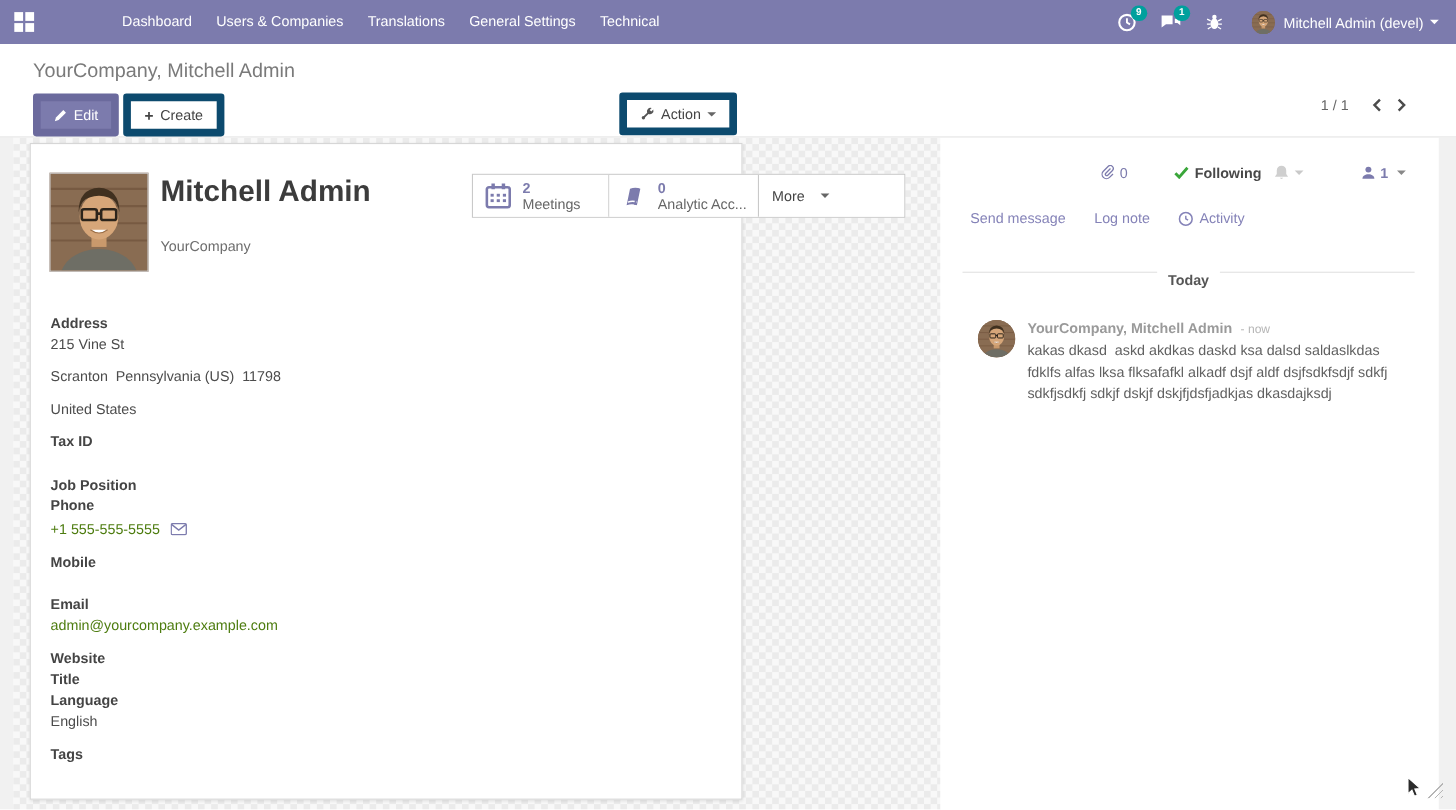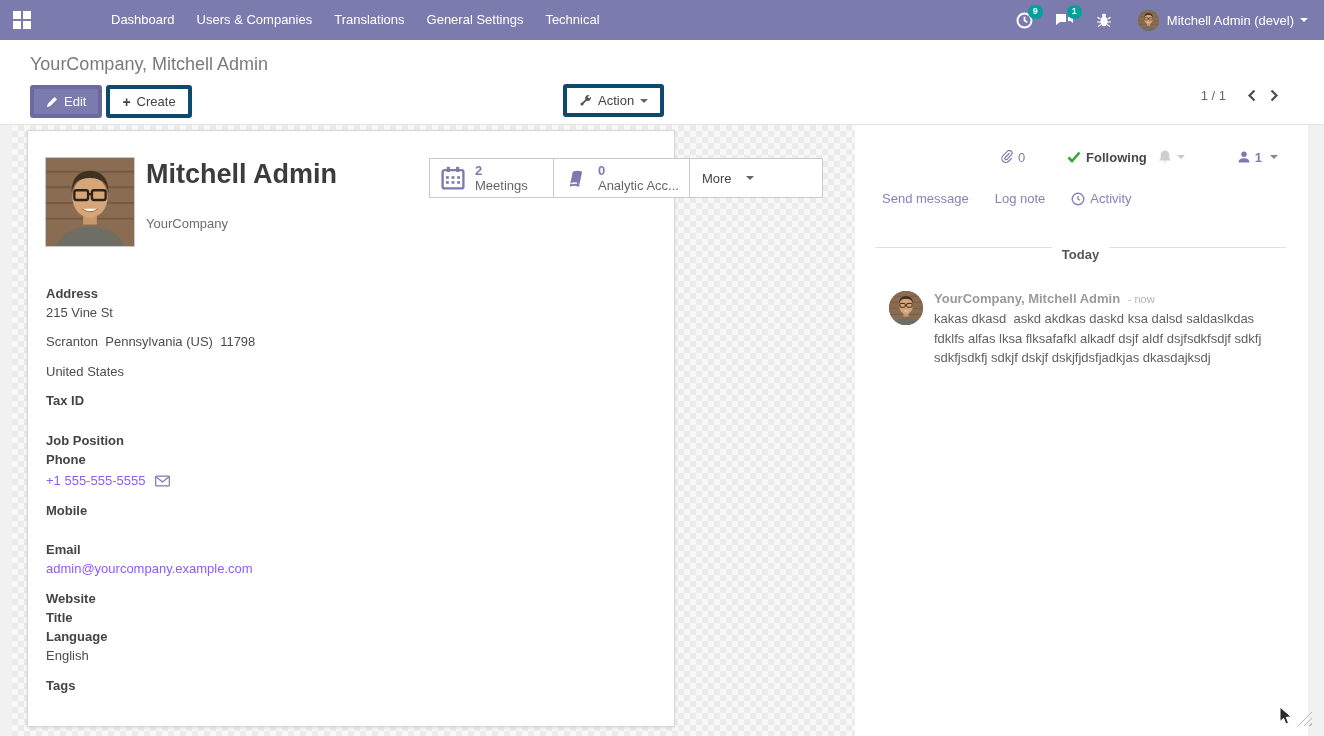--- a/index.html
+++ b/index.html
@@ -18,21 +18,21 @@
   .badge{position:absolute;top:-7px;left:12px;background:#00a09d;color:#fff;border-radius:8px;font-size:9px;line-height:13px;min-width:15px;height:14px;text-align:center;padding:0 3px;font-weight:bold}
   .usermenu{display:flex;align-items:center;margin-left:26px;cursor:pointer}
   .usermenu .uname{margin:0 6px 0 8px}
   .avatar-s{width:21px;height:21px;border-radius:50%;overflow:hidden;flex:none;background:#8a6b52}
   .caret{width:0;height:0;border:4px solid transparent;border-top-color:currentColor;display:inline-block;margin-top:4px}
 
   
   .control-panel{position:absolute;top:40px;left:0;right:0;height:85px;background:#fff;border-bottom:1px solid #e3e3e3;z-index:40}
   .breadcrumb{position:absolute;left:30px;top:14px;font-size:18px;color:#7a7a7a}
   .cp-left{position:absolute;left:30px;top:45px;display:flex;gap:4px}
-  .btn{display:inline-flex;align-items:center;gap:6px;font-size:13px;border:4px solid #0c4a6e;background:#fff;color:#444;padding:5px 12px;border-radius:3px;cursor:pointer;font-family:inherit}
+  .btn{display:inline-flex;align-items:center;gap:6px;font-size:13px;border:7px solid #0c4a6e;background:#fff;color:#444;padding:5px 12px;border-radius:3px;cursor:pointer;font-family:inherit}
   .btn-primary{background:#7c7bad;border-color:#6b6a9d;color:#fff}
   .cp-center{position:absolute;left:563px;top:44px}
   .cp-right{position:absolute;right:38px;top:48px;display:flex;align-items:center;color:#666}
   .pager-txt{margin-right:14px}
   .pager-btn{background:none;border:none;cursor:pointer;padding:0 7px;display:flex;align-items:center}
   .plus{font-weight:bold;font-size:14px;line-height:10px}
 
   
   .content{position:absolute;top:125px;left:0;right:0;bottom:0;background:#fff}
   .left-strip{position:absolute;left:0;top:-85px;bottom:0;width:12px;background:#f1f1f1}
@@ -52,21 +52,21 @@
   .stat-txt{display:flex;flex-direction:column;line-height:15px;font-size:13px;overflow:hidden}
   .stat-val{color:#7c7bad;font-weight:bold}
   .stat-lbl{color:#666;white-space:nowrap}
   .more-btn{flex:1.05;display:flex;align-items:center;gap:14px;padding:3px 12px;background:#fff;border:none;cursor:pointer;font-family:inherit;color:#444;font-size:13px}
   .more-btn .caret{color:#666}
 
   .fields{position:absolute;left:18px;top:153px;line-height:19px;color:#4c4c4c}
   .fields .lbl{font-weight:bold;color:#444}
   .fields .val{white-space:pre-wrap}
   .g10{margin-top:10px}.g11{margin-top:11px}.g20{margin-top:20px}.g21{margin-top:21px}.g2{margin-top:2px}
-  a.o-link{color:#8b5cf6;text-decoration:none;cursor:pointer}
+  a.o-link{color:#4d7c0f;text-decoration:none;cursor:pointer}
   .phone-row{display:flex;align-items:center;gap:10px}
 
   
   .chatter-top{position:absolute;top:24px;right:30px;display:flex;align-items:center}
   .attach{display:flex;align-items:center;gap:4px;color:#7c7bad;cursor:pointer}
   .following{display:flex;align-items:center;gap:5px;margin-left:42px;cursor:pointer;font-weight:bold;color:#484848}
   .bell-wrap{display:flex;align-items:center;gap:4px;margin-left:10px;color:#c9c9c9;cursor:pointer}
   .followers{display:flex;align-items:center;gap:4px;margin-left:52px;color:#7c7bad;cursor:pointer;font-weight:bold}
   .followers .caret{color:#888;margin-left:4px}
   .chatter-links{position:absolute;top:66px;left:27px;display:flex;gap:26px}

